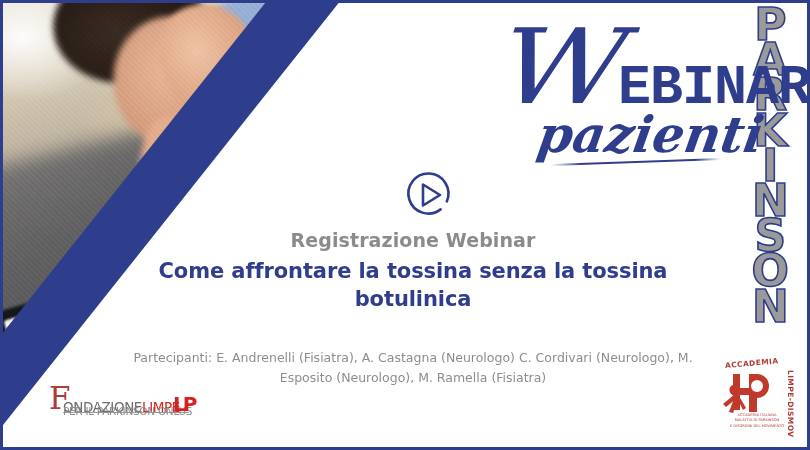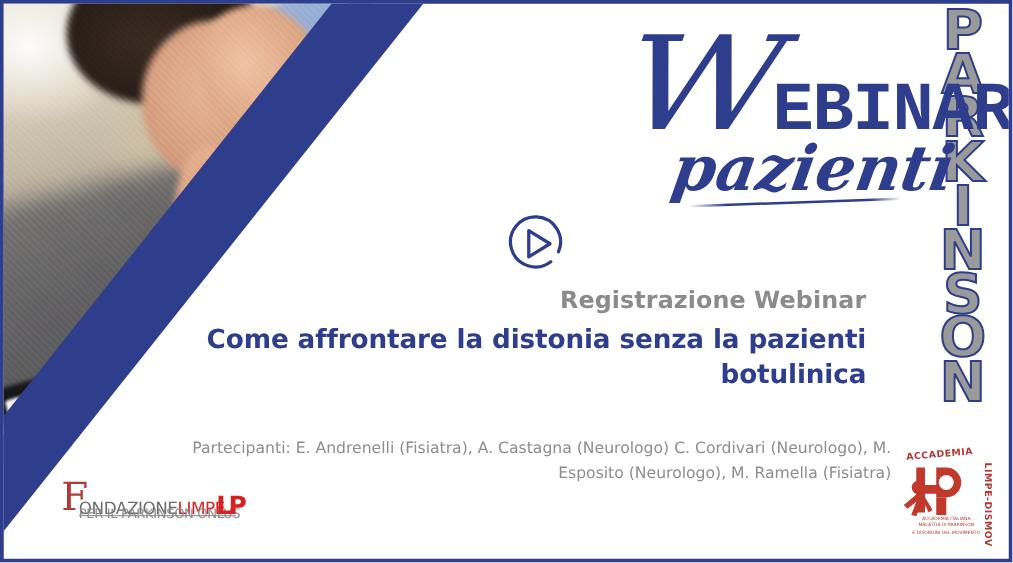--- a/index.html
+++ b/index.html
@@ -261,21 +261,21 @@
     width: 52px;
     height: 52px;
   }
   .play-button svg { display: block; }
 
   .center-block {
     position: absolute;
     left: 130px;
     top: 226px;
     width: 560px;
-    text-align: right;
+    text-align: center;
   }
   .eyebrow {
     font-family: "DejaVu Sans", sans-serif;
     font-weight: 700;
     font-size: 19px;
     color: #8b8b8b;
     margin: 0 0 6px 0;
     letter-spacing: .1px;
   }
   .headline {
@@ -285,21 +285,21 @@
     color: #2e3d8c;
     line-height: 1.34;
     margin: 0;
     letter-spacing: -.1px;
   }
   .participants {
     position: absolute;
     left: 110px;
     top: 345px;
     width: 600px;
-    text-align: right;
+    text-align: center;
     font-family: "DejaVu Sans", sans-serif;
     font-size: 12.5px;
     color: #8d8d8d;
     line-height: 1.62;
   }
 
   
   .limpe-logo {
     position: absolute;
     left: 46px;
@@ -461,21 +461,21 @@
   <div class="play-button">
     <svg width="52" height="52" viewBox="0 0 52 52" aria-hidden="true">
       <path d="M 44.8 32.4 A 20 20 0 1 0 38.6 40.4" fill="none" stroke="#2e3d8c" stroke-width="2.6" stroke-linecap="round"></path>
       <path d="M 21 15.5 L 21 36.5 L 38 26 Z" fill="none" stroke="#2e3d8c" stroke-width="2.6" stroke-linejoin="round"></path>
     </svg>
   </div>
 
   <div class="center-block">
     <p class="eyebrow">Registrazione Webinar</p>
     <p class="headline">
-      <span>Come affrontare la distonia senza la pazienti</span>
+      <span>Come affrontare la tossina senza la tossina</span>
       <span>botulinica</span>
     </p>
   </div>
 
   <div class="participants">
     <span>Partecipanti: E. Andrenelli (Fisiatra), A. Castagna (Neurologo) C. Cordivari (Neurologo),</span>
     <span>M. Esposito (Neurologo), M. Ramella (Fisiatra)</span>
   </div>
 
   <div class="limpe-logo">

